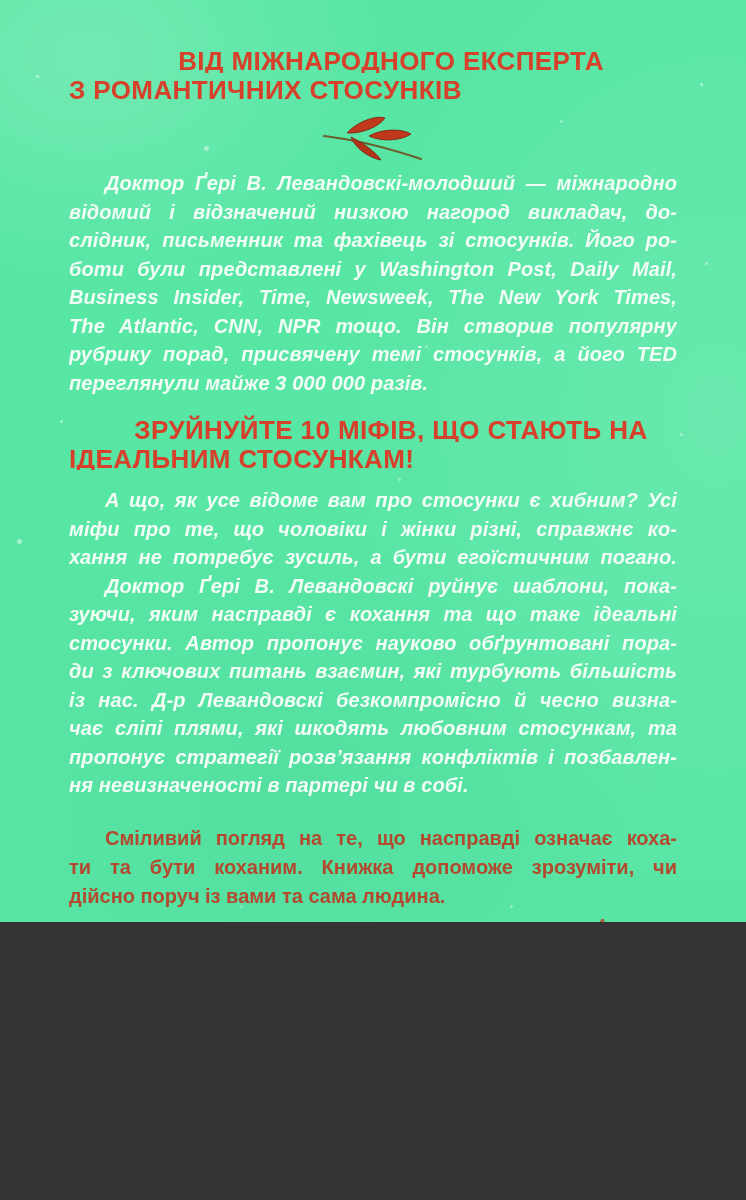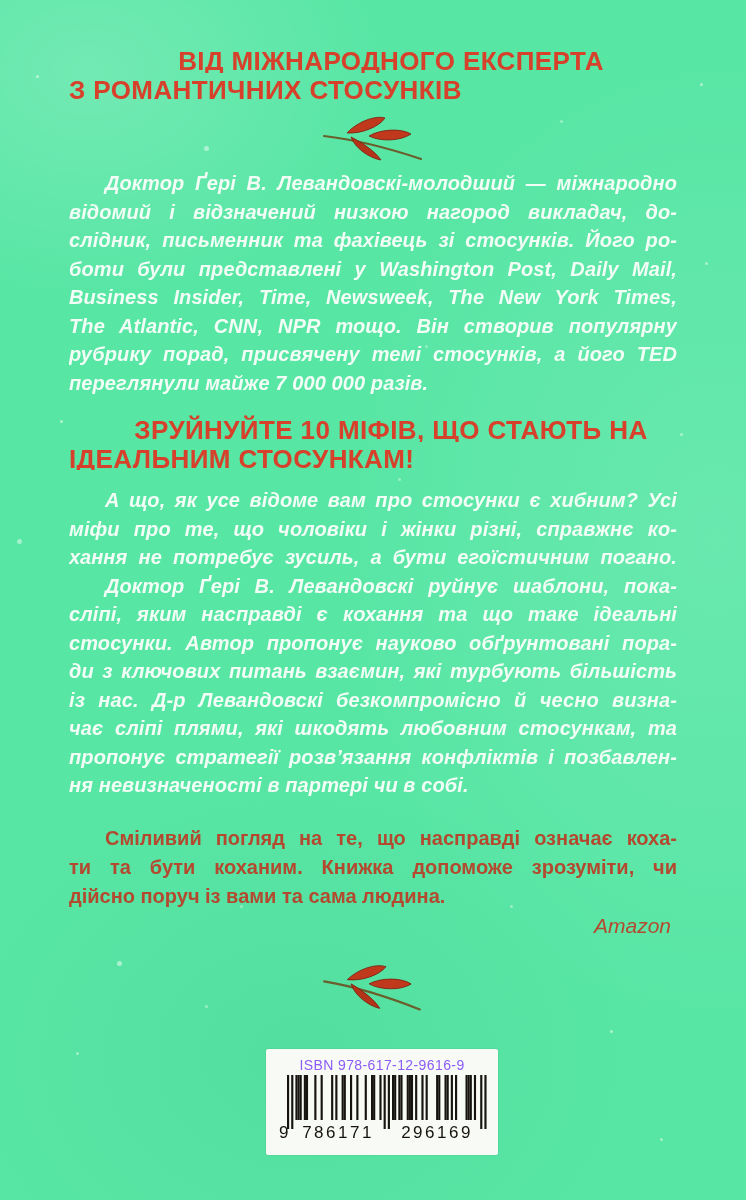--- a/index.html
+++ b/index.html
@@ -1,19 +1,19 @@
 <!DOCTYPE html>
 <html><head>
 <meta charset="utf-8">
 <style>
   html,body{margin:0;padding:0;}
   body{background:#333;font-family:"Liberation Sans", sans-serif;}
   .cover{
     position:relative;
-    width:746px;height:1200px;
+    width:746px;height:922px;
     margin:0 auto;
     overflow:hidden;
     background:
       radial-gradient(420px 320px at 12% 6%, rgba(255,255,255,.16), rgba(255,255,255,0) 70%),
       radial-gradient(520px 680px at 96% 45%, rgba(255,255,255,.10), rgba(255,255,255,0) 72%),
       radial-gradient(500px 400px at 40% 88%, rgba(0,90,60,.05), rgba(0,0,0,0) 75%),
       #58e6a5;
   }
   
   .speck{
@@ -132,36 +132,36 @@
 
   <div class="col">
     <div class="para intro">
         <div class="ln first">Доктор Ґері В. Левандовскі-молодший — міжнародно</div>
         <div class="ln">відомий і відзначений низкою нагород викладач, до-</div>
         <div class="ln">слідник, письменник та фахівець зі стосунків. Його ро-</div>
         <div class="ln">боти були представлені у Washington Post, Daily Mail,</div>
         <div class="ln">Business Insider, Time, Newsweek, The New York Times,</div>
         <div class="ln">The Atlantic, CNN, NPR тощо. Він створив популярну</div>
         <div class="ln">рубрику порад, присвячену темі стосунків, а його TED Talk</div>
-        <div class="ln last">переглянули майже 7 000 000 разів.</div>
+        <div class="ln last">переглянули майже 3 000 000 разів.</div>
       </div>
 
     <div class="heading h2">
         <div class="ln first">ЗРУЙНУЙТЕ 10 МІФІВ, ЩО СТАЮТЬ НА ЗАВАДІ</div>
         <div class="ln last">ІДЕАЛЬНИМ СТОСУНКАМ!</div>
       </div>
 
     <div class="para bodytext">
         <div class="ln first">А що, як усе відоме вам про стосунки є хибним? Усі</div>
         <div class="ln">міфи про те, що чоловіки і жінки різні, справжнє ко-</div>
         <div class="ln">хання не потребує зусиль, а бути егоїстичним  погано.</div>
       </div>
     <div class="para">
         <div class="ln first">Доктор Ґері В. Левандовскі руйнує шаблони, пока-</div>
-        <div class="ln">сліпі, яким насправді є кохання та що таке ідеальні</div>
+        <div class="ln">зуючи, яким насправді є кохання та що таке ідеальні</div>
         <div class="ln">стосунки. Автор пропонує науково обґрунтовані пора-</div>
         <div class="ln">ди з ключових питань взаємин, які турбують більшість</div>
         <div class="ln">із нас. Д-р Левандовскі безкомпромісно й чесно визна-</div>
         <div class="ln">чає сліпі плями, які шкодять любовним стосункам, та</div>
         <div class="ln">пропонує стратегії розв’язання конфліктів і позбавлен-</div>
         <div class="ln last">ня невизначеності в партері чи в собі.</div>
       </div>
 
     <div class="quote">
         <div class="ln first">Сміливий погляд на те, що насправді означає коха-</div>

